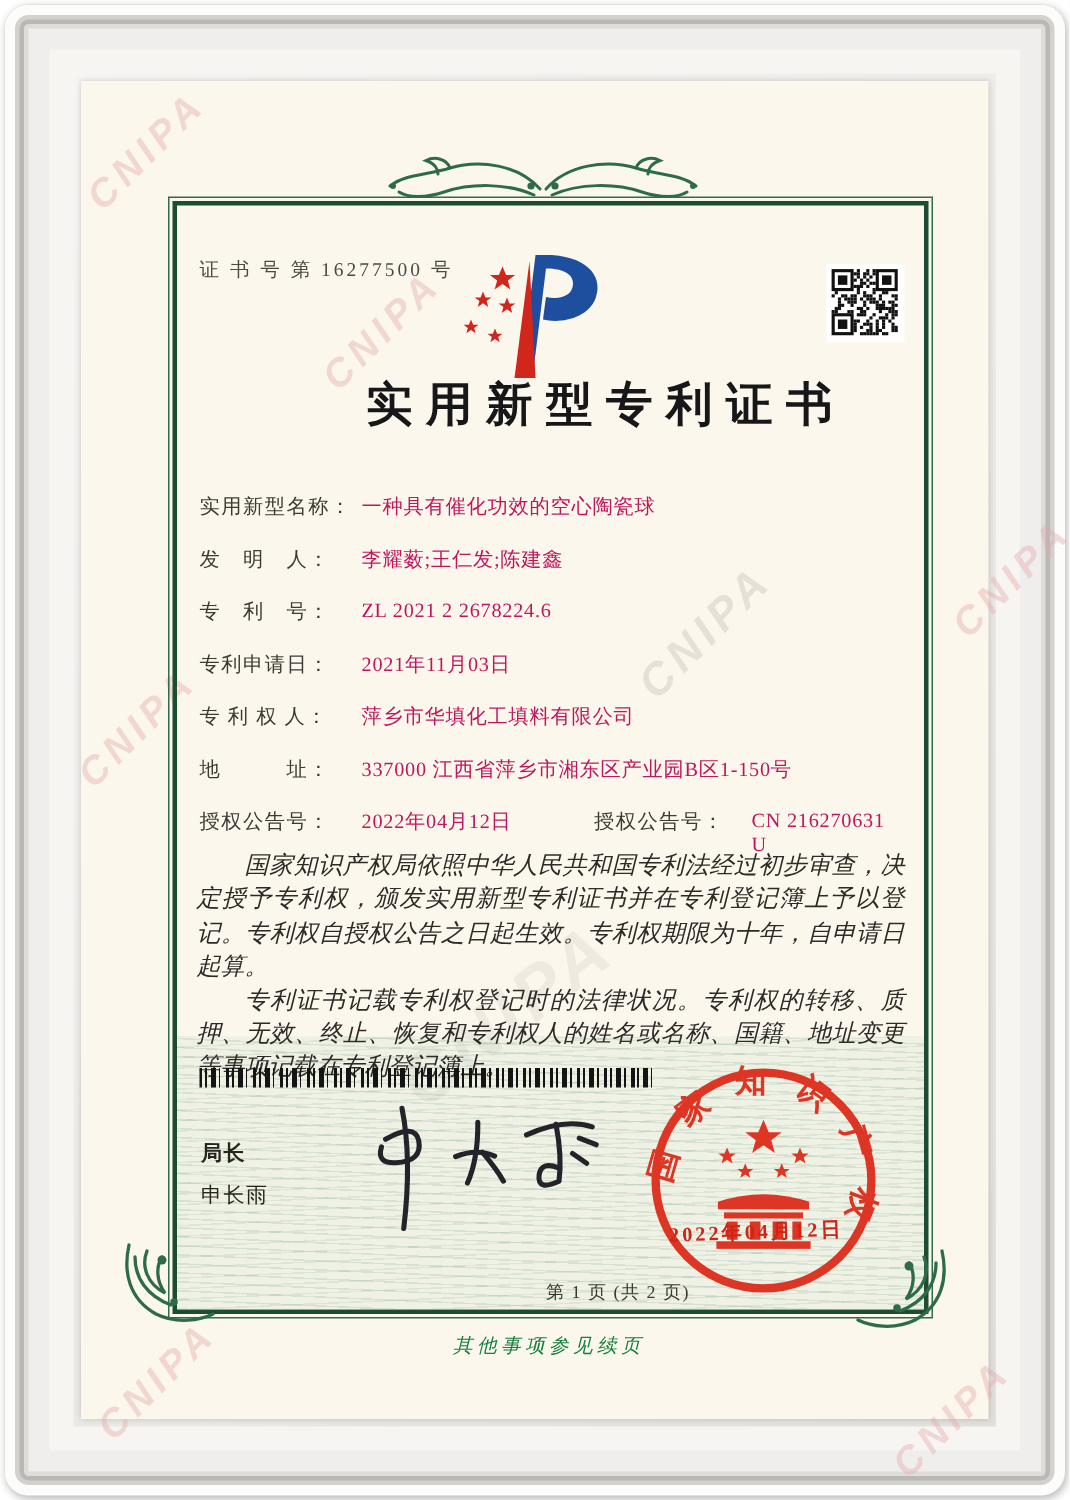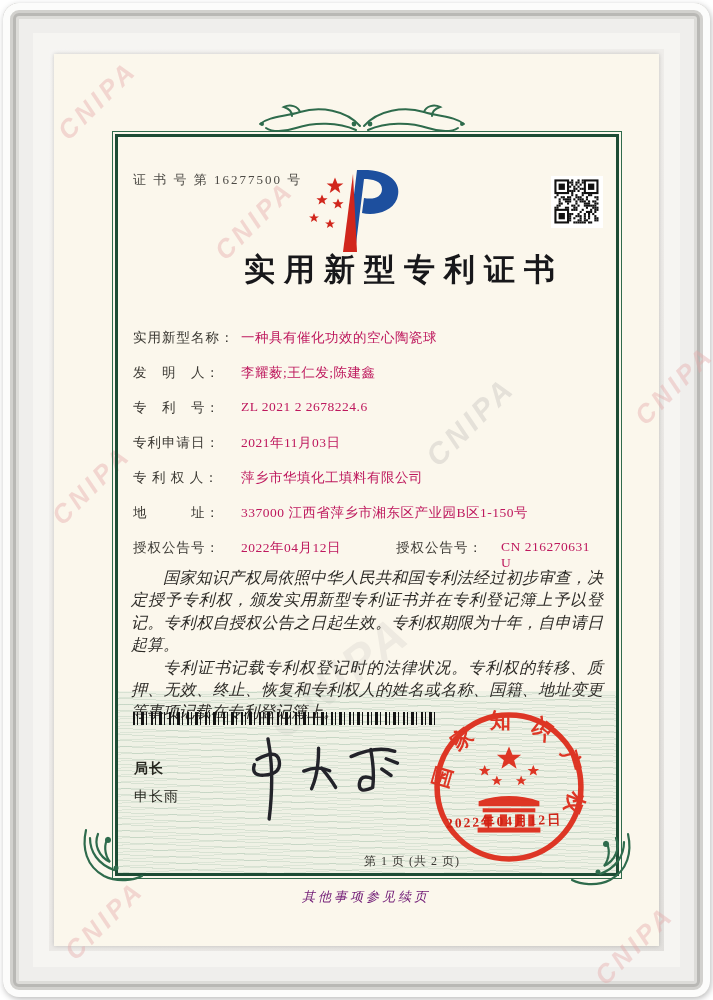--- a/index.html
+++ b/index.html
@@ -72,21 +72,21 @@
 
   .seal{position:absolute;left:430px;top:708px;width:158px;height:158px;opacity:.94;}
   .seal-ring-text{font-size:21px;letter-spacing:17px;fill:#dd2b1a;font-weight:bold;
     font-family:"Liberation Serif","DejaVu Serif",serif;}
   .seal-date{position:absolute;left:446px;top:812px;width:160px;font-size:13.5px;color:#cf2418;
     letter-spacing:2px;transform:rotate(-2deg);font-weight:bold;}
 
   .page-num{position:absolute;left:112px;top:853px;width:508px;text-align:center;
     font-size:12px;color:#3a3833;letter-spacing:1px;margin-left:46px;}
   .cont-note{position:absolute;left:112px;top:888px;width:508px;text-align:center;
-    font-size:13px;color:#701a75;letter-spacing:3px;font-style:italic;}
+    font-size:13px;color:#15803d;letter-spacing:3px;font-style:italic;}
 </style>
 </head>
 <body>
 
 <div class="page">
   <div class="frame"></div>
 
   <div class="paper"></div>
 
   <span class="wm wm-pink" style="left:48px;top:85px;">CNIPA</span>

